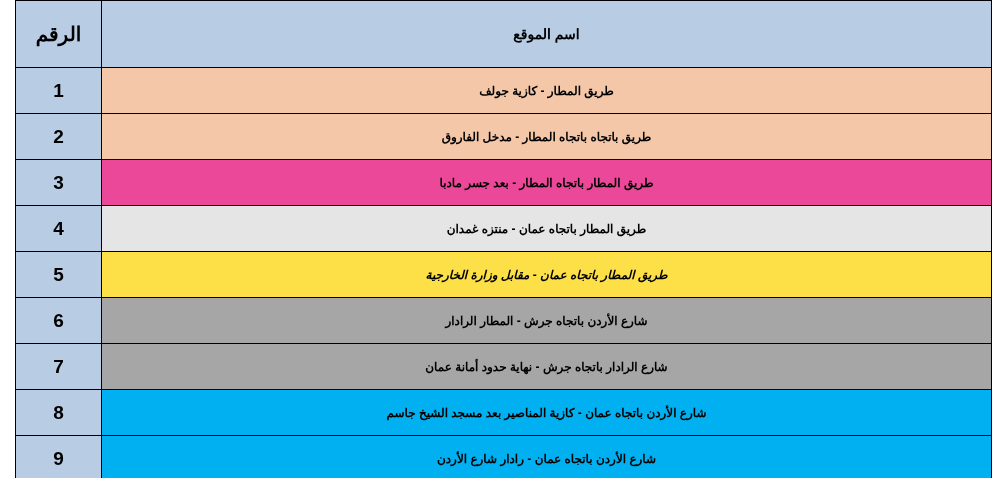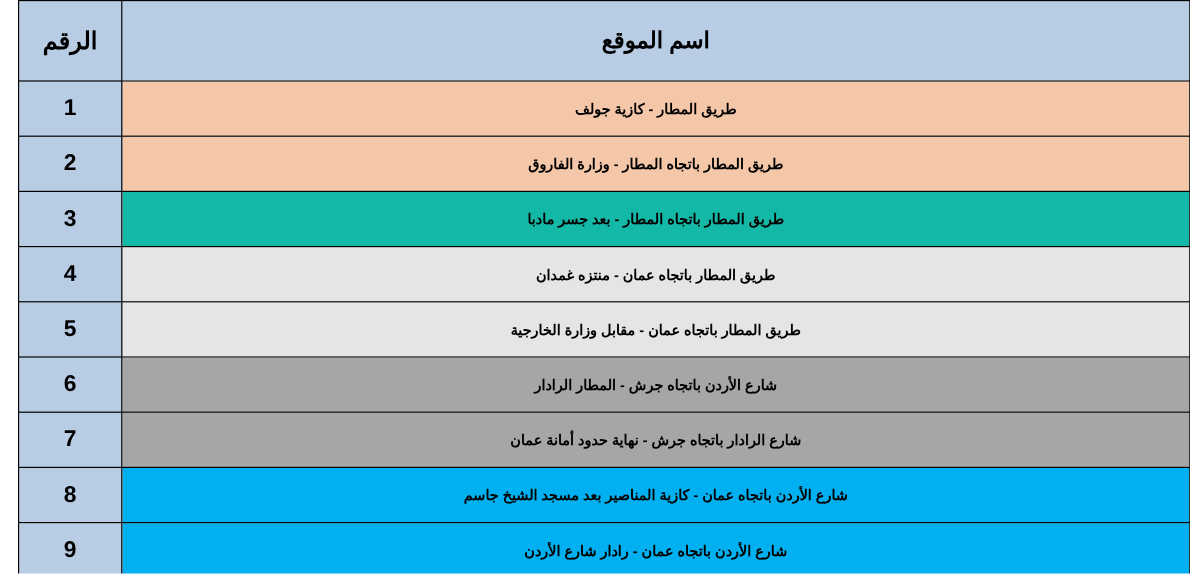--- a/index.html
+++ b/index.html
@@ -32,21 +32,21 @@
     padding: 0;
     text-align: center;
     vertical-align: middle;
     font-weight: bold;
     color: #000000;
     direction: rtl;
   }
   .hdr-row th {
     background: #b8cce4;
     height: 66px;
-    font-size: 19px;
+    font-size: 14px;
     letter-spacing: 0;
   }
   .hdr-row th.col-num-cell {
     font-size: 20px;
   }
   .data-row td {
     height: 45px;
     font-size: 12px;
   }
   .data-row td.num {
@@ -75,33 +75,33 @@
         <th class="name-cell">اسم الموقع</th>
         <th class="col-num-cell">الرقم</th>
       </tr>
     </thead>
     <tbody>
         <tr class="data-row">
           <td class="name-cell" style="background: rgb(245, 199, 169);">طريق المطار - كازية جولف</td>
           <td class="num" style="background: rgb(184, 204, 228);">1</td>
         </tr>
         <tr class="data-row">
-          <td class="name-cell" style="background: rgb(245, 199, 169);">طريق المطار باتجاه المطار - وزارة الفاروق</td>
+          <td class="name-cell" style="background: rgb(245, 199, 169);">طريق باتجاه باتجاه المطار - مدخل الفاروق</td>
           <td class="num" style="background: rgb(184, 204, 228);">2</td>
         </tr>
         <tr class="data-row">
-          <td class="name-cell" style="background: #14b8a6;">طريق المطار باتجاه المطار - بعد جسر مادبا</td>
+          <td class="name-cell" style="background: #ec4899;">طريق المطار باتجاه المطار - بعد جسر مادبا</td>
           <td class="num" style="background: rgb(184, 204, 228);">3</td>
         </tr>
         <tr class="data-row">
           <td class="name-cell" style="background: #e5e5e5;">طريق المطار باتجاه عمان - منتزه غمدان</td>
           <td class="num" style="background: rgb(184, 204, 228);">4</td>
         </tr>
         <tr class="data-row">
-          <td class="name-cell" style="background: #e5e5e5;">طريق المطار باتجاه عمان - مقابل وزارة الخارجية</td>
+          <td class="name-cell" style="background: #fde047; font-style: italic;">طريق المطار باتجاه عمان - مقابل وزارة الخارجية</td>
           <td class="num" style="background: rgb(184, 204, 228);">5</td>
         </tr>
         <tr class="data-row">
           <td class="name-cell" style="background: rgb(166, 166, 166);">شارع الأردن باتجاه جرش -  المطار الرادار</td>
           <td class="num" style="background: rgb(184, 204, 228);">6</td>
         </tr>
         <tr class="data-row">
           <td class="name-cell" style="background: rgb(166, 166, 166);">شارع الرادار باتجاه جرش -  نهاية حدود أمانة عمان</td>
           <td class="num" style="background: rgb(184, 204, 228);">7</td>
         </tr>

